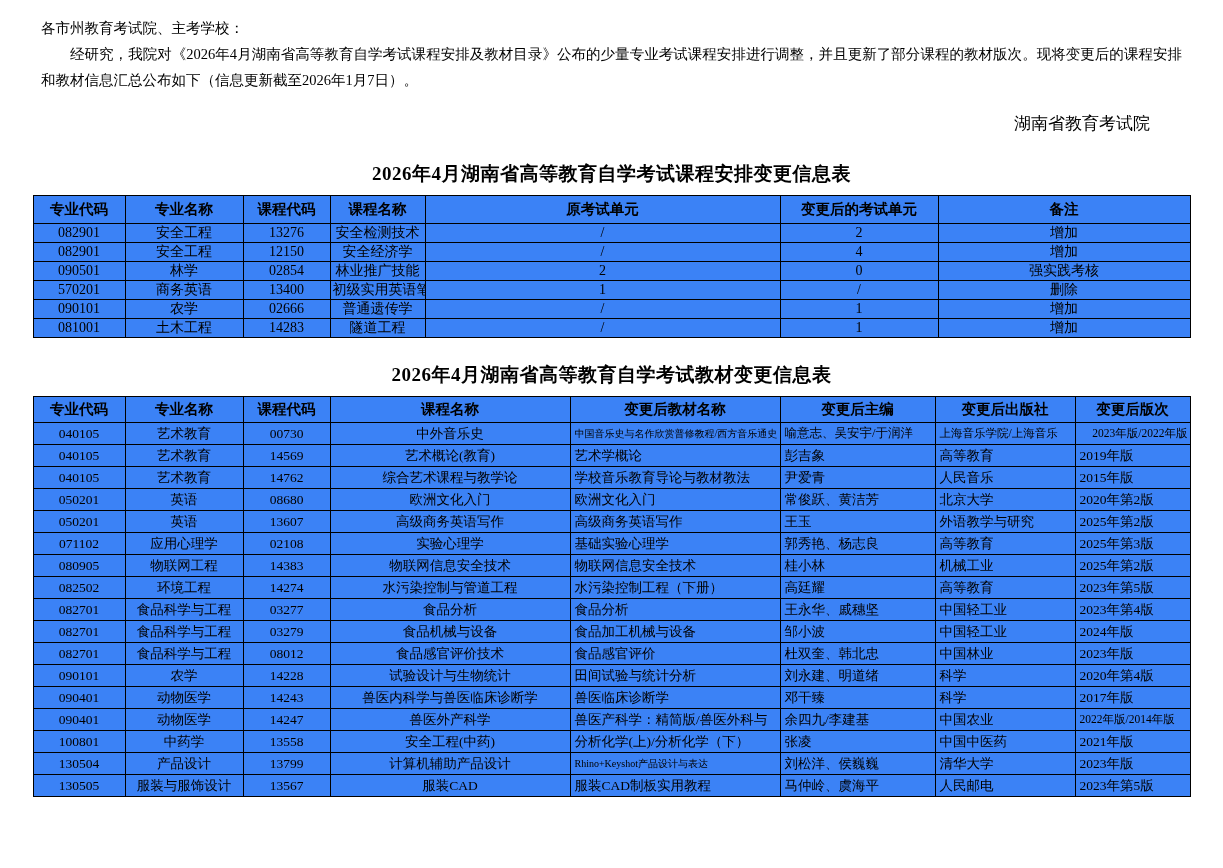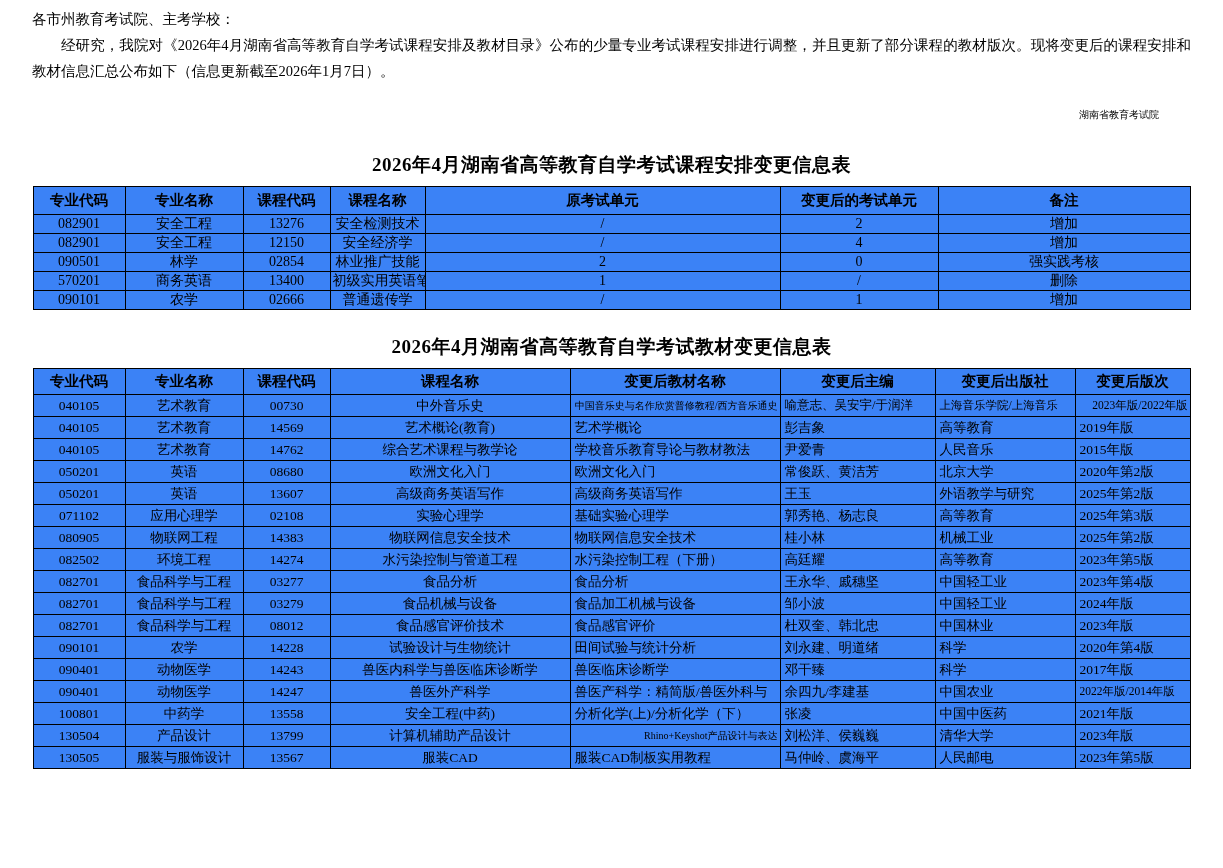--- a/index.html
+++ b/index.html
@@ -11,40 +11,40 @@
     width: 1223px;
     height: 868px;
     font-family: "Liberation Serif", "DejaVu Serif", serif;
     color: #000000;
     overflow: hidden;
   }
   .page {
     position: relative;
     width: 1223px;
     height: 868px;
-    padding: 0;
+    padding: 9px;
     box-sizing: border-box;
   }
   .intro {
     padding: 6px 32px 0 32px;
     font-size: 14.5px;
     line-height: 26px;
   }
   .intro p {
     margin: 0;
     text-align: justify;
   }
   .intro p.indent {
     text-indent: 2em;
   }
   .signature {
     margin-top: 18px;
     text-align: right;
     padding-right: 32px;
-    font-size: 10px;
+    font-size: 17px;
   }
   .table-title {
     text-align: center;
     font-weight: bold;
     font-size: 19px;
     letter-spacing: 0.5px;
     margin: 24px 0 8px 0;
     font-family: "Liberation Serif", "DejaVu Serif", serif;
   }
   table {
@@ -87,21 +87,21 @@
   #table-textbook td {
     height: 22px;
     font-size: 13.5px;
   }
   #table-textbook td.l {
     text-align: left;
     padding-left: 4px;
   }
   #table-textbook td.tiny {
     font-size: 10px;
-    text-align: right;
+    text-align: left;
     padding-left: 4px;
   }
 </style>
 </head>
 <body>
 
 <div class="page">
 
   <div class="intro">
     <p>各市州教育考试院、主考学校：</p>
@@ -167,20 +167,29 @@
           <td>初级实用英语笔译</td>
           <td>1</td>
           <td>/</td>
           <td>删除</td>
         </tr>
         <tr>
           <td>090101</td>
           <td>农学</td>
           <td>02666</td>
           <td>普通遗传学</td>
+          <td>/</td>
+          <td>1</td>
+          <td>增加</td>
+        </tr>
+        <tr>
+          <td>081001</td>
+          <td>土木工程</td>
+          <td>14283</td>
+          <td>隧道工程</td>
           <td>/</td>
           <td>1</td>
           <td>增加</td>
         </tr>
       </tbody>
   </table>
 
   <div class="table-title">2026年4月湖南省高等教育自学考试教材变更信息表</div>
 
   <table id="table-textbook">

